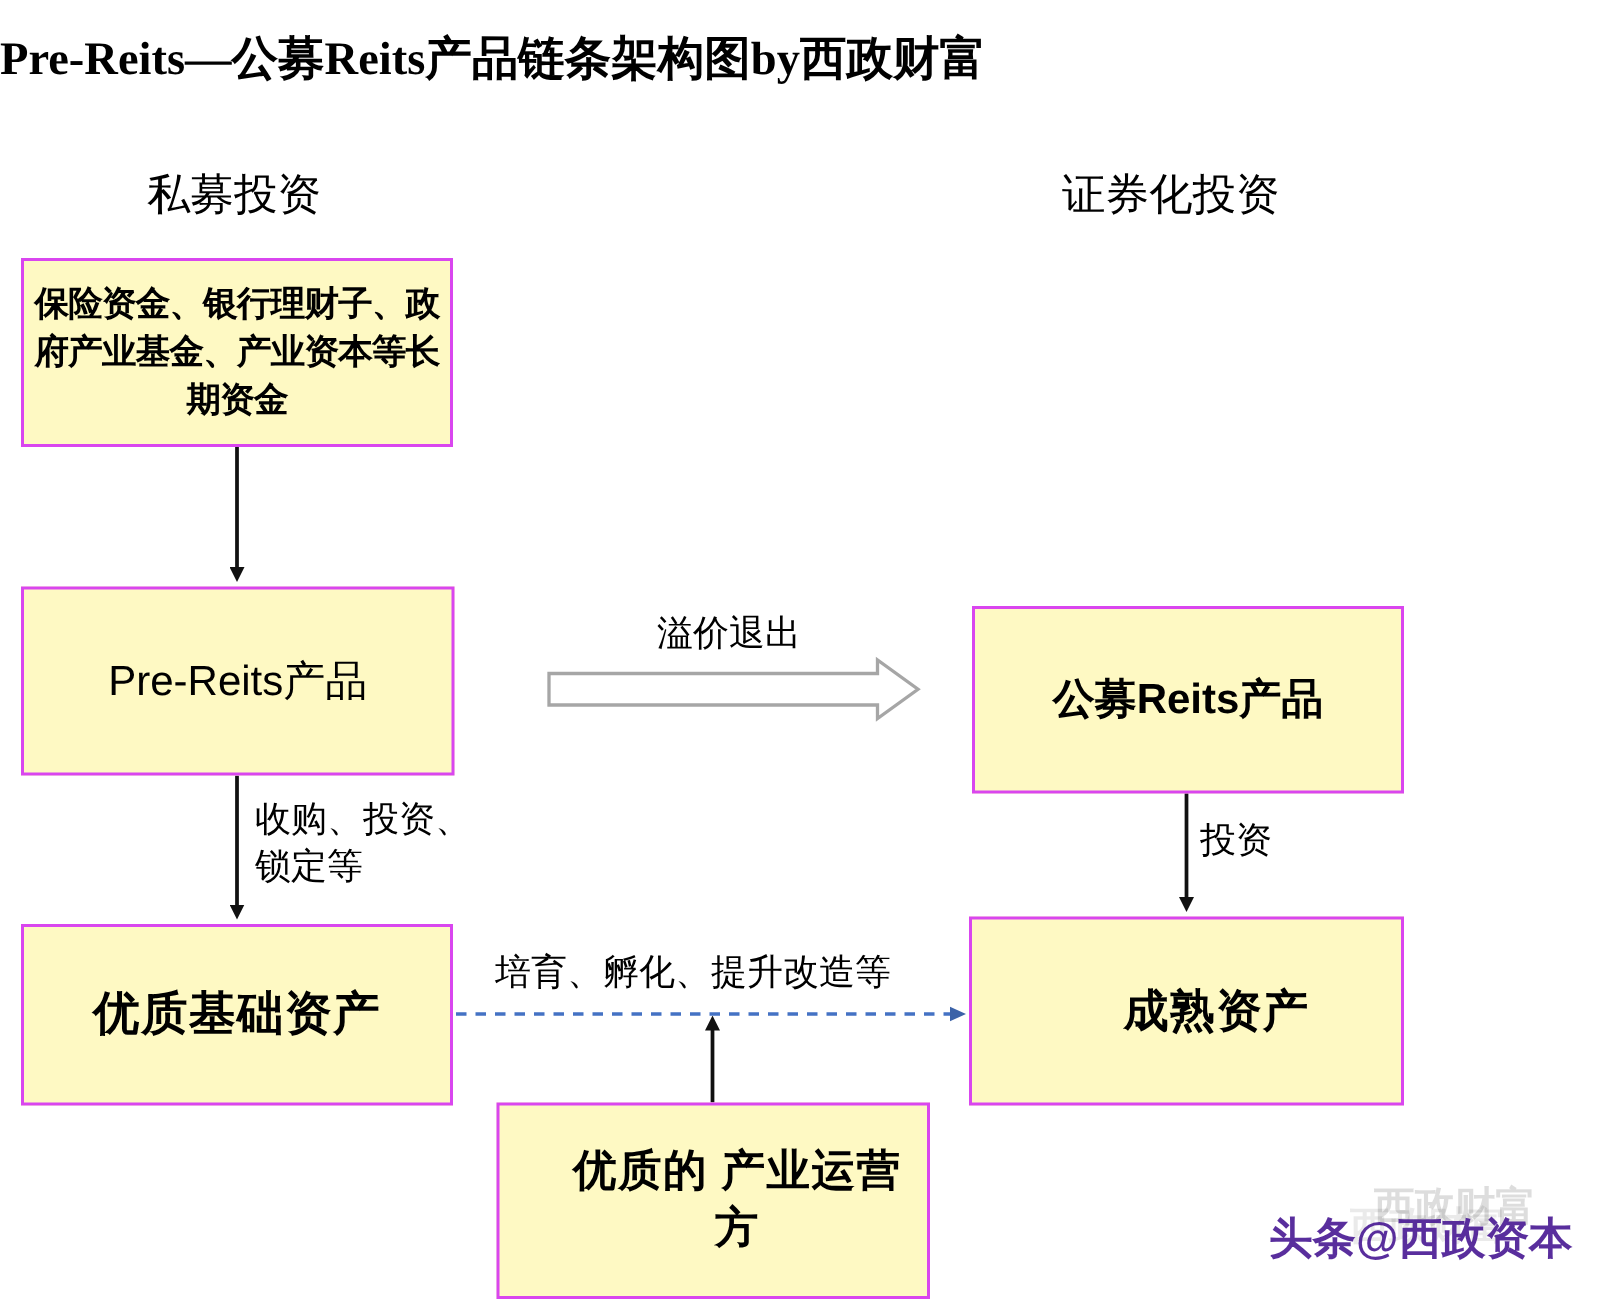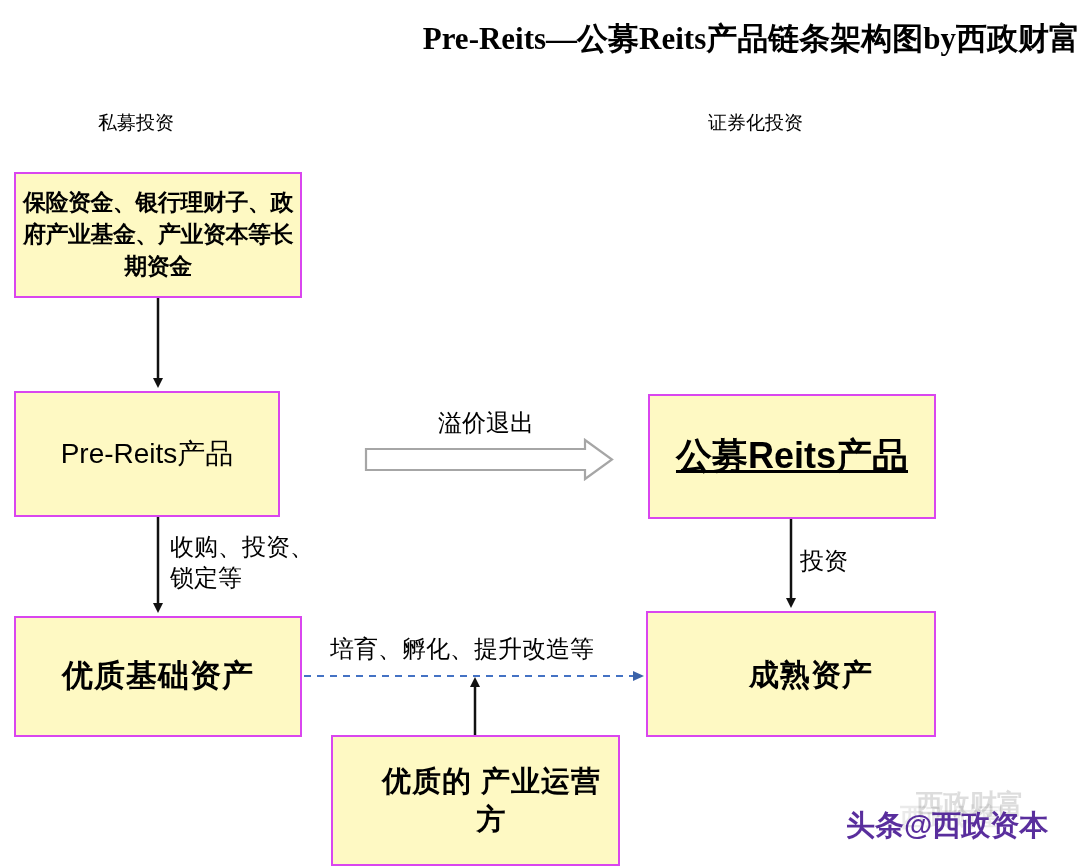--- a/index.html
+++ b/index.html
@@ -11,33 +11,33 @@
     overflow:hidden;
     position:relative;
   }
   #stage{position:relative;width:1080px;height:866px;}
 
   .abs{position:absolute;}
 
   
   #title{
     left:0;top:18px;width:1080px;
-    text-align:right;
+    text-align:left;
     font-family:"Liberation Serif","DejaVu Serif",serif;
     font-weight:bold;
     font-size:31px;
     letter-spacing:0px;
     color:#000;
     white-space:nowrap;
   }
 
   
   .col-head{
     font-family:"Liberation Serif","DejaVu Serif",serif;
-    font-size:19px;
+    font-size:29px;
     color:#000;
     white-space:nowrap;
   }
   #head-private{left:98px;top:110px;}
   #head-secu{left:708px;top:110px;}
 
   
   .box{
     box-sizing:border-box;
     border:2px solid #d946ef;
@@ -54,32 +54,31 @@
   #box-capital{
     left:14px;top:172px;width:288px;height:126px;
     font-family:"Liberation Sans","DejaVu Sans",sans-serif;
     font-weight:bold;
     font-size:23px;
     letter-spacing:-0.5px;
   }
   #box-capital .txt{line-height:1.38;}
 
   #box-prereits{
-    left:14px;top:391px;width:266px;height:126px;
+    left:14px;top:391px;width:289px;height:126px;
     font-family:"Liberation Sans","DejaVu Sans",sans-serif;
     font-size:28px;
     font-weight:500;
   }
 
   #box-publicreits{
-    left:648px;top:394px;width:288px;height:125px;
-    font-family:"Liberation Sans","DejaVu Sans",sans-serif;
-    font-weight:bold;
-    font-size:36px;
-    text-decoration:underline;
+    left:648px;top:404px;width:288px;height:125px;
+    font-family:"Liberation Sans","DejaVu Sans",sans-serif;
+    font-weight:bold;
+    font-size:28px;
   }
 
   #box-quality-asset{
     left:14px;top:616px;width:288px;height:121px;
     font-family:"Liberation Serif","DejaVu Serif",serif;
     font-weight:bold;
     font-size:31px;
     letter-spacing:1px;
   }
 

